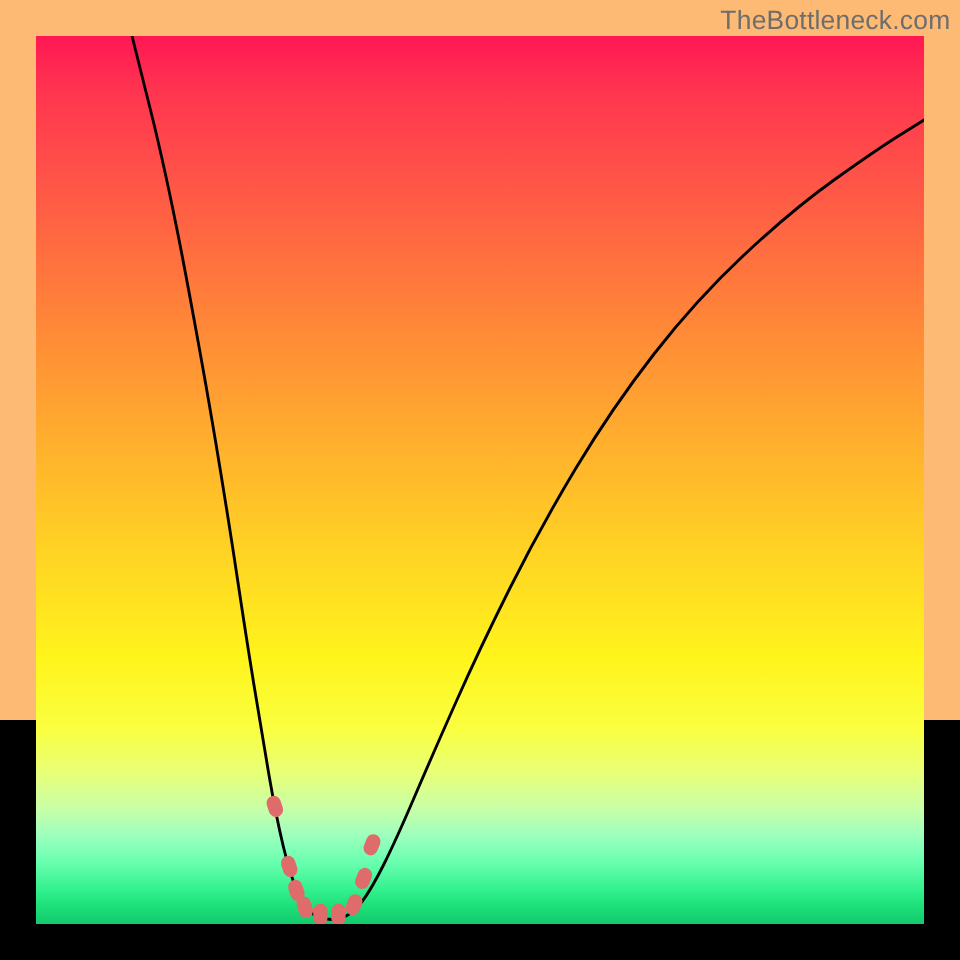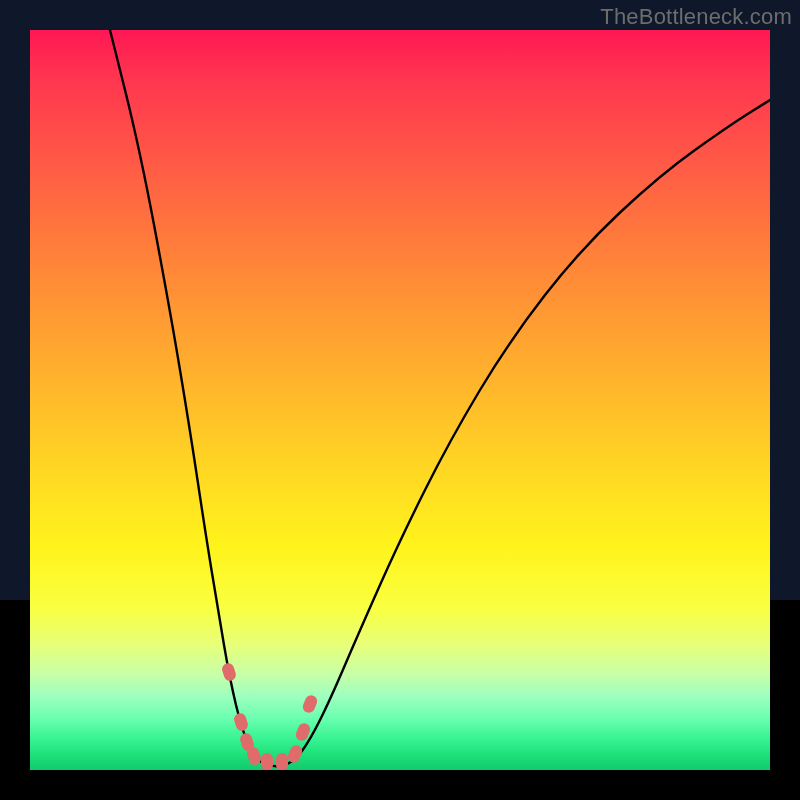--- a/index.html
+++ b/index.html
@@ -8,21 +8,21 @@
     width: 800px;
     height: 800px;
     overflow: hidden;
     background: #000;
     font-family: Arial, Helvetica, sans-serif;
   }
   .frame {
     position: relative;
     width: 800px;
     height: 600px;
-    background: #0f172a;
+    background: #fdba74;
   }
   .plot {
     position: absolute;
     left: 30px;
     top: 30px;
     width: 740px;
     height: 740px;
     background: linear-gradient(
       to bottom,
       #ff1754 0%,

